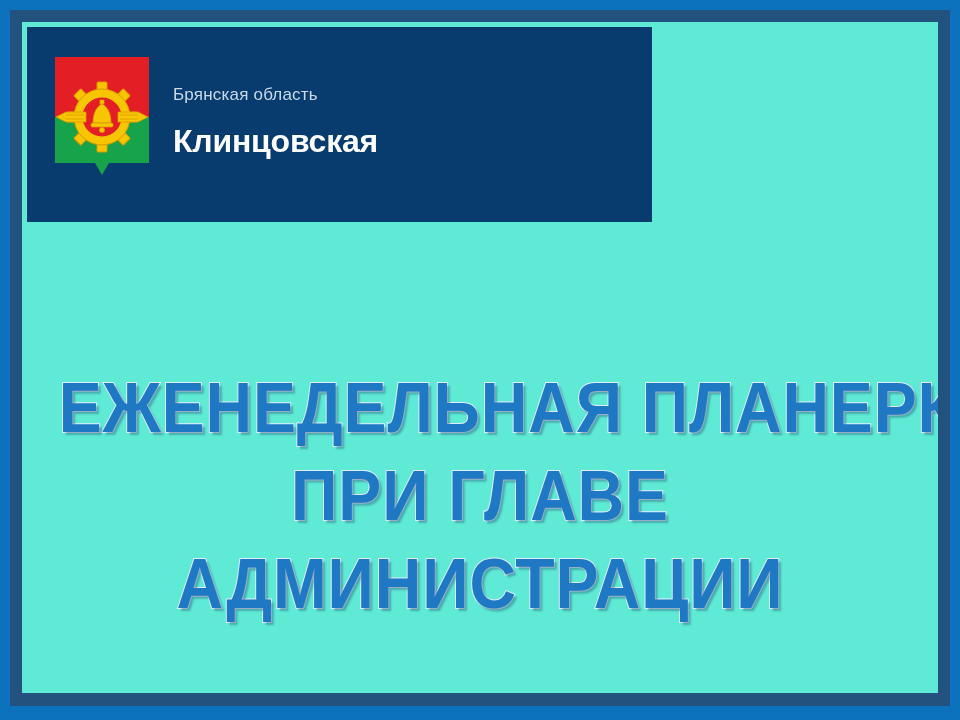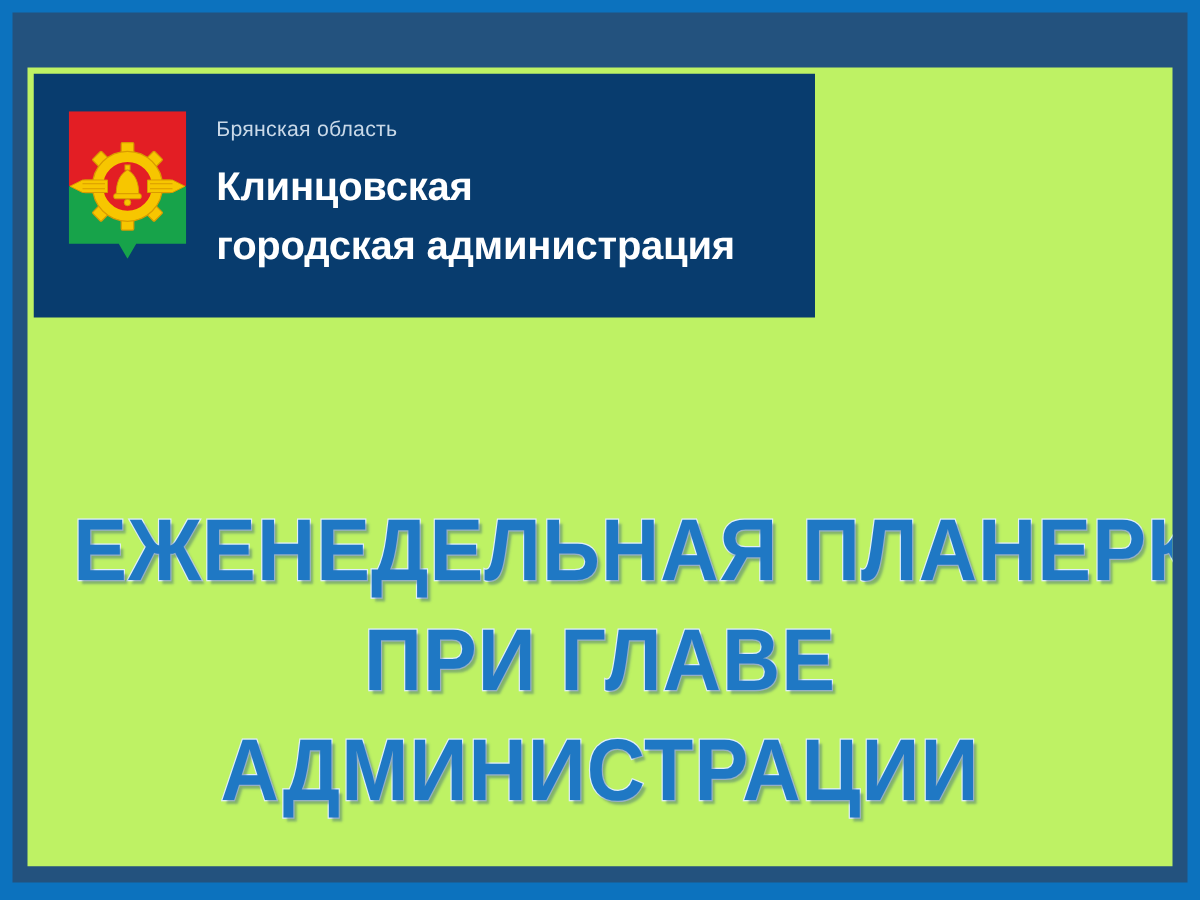--- a/index.html
+++ b/index.html
@@ -29,23 +29,22 @@
     right: 10px;
     bottom: 14px;
     background: #23527e;           
   }
   .canvas {
     position: absolute;
     left: 22px;
     top: 22px;
     right: 22px;
     bottom: 27px;
-    background: #bef264;           
+    background: #5eead4;           
     overflow: hidden;
-    margin-top: 32px;
   }
 
   
   .header-band {
     position: absolute;
     left: 5px;
     top: 5px;
     width: 625px;
     height: 195px;
     background: #083c6e;           
@@ -174,21 +173,20 @@
               <line x1="36" y1="-2" x2="18" y2="-2"></line>
               <line x1="36" y1="2" x2="18" y2="2"></line>
             </g>
           </g>
         </svg>
       </div>
 
       <div class="header-text">
         <div class="region-label">Брянская область</div>
         <div class="org-line">Клинцовская</div>
-        <div class="org-line">городская администрация</div>
       </div>
 
     </div>
 
     <div class="title-block">
       <span class="title-line l1">ЕЖЕНЕДЕЛЬНАЯ ПЛАНЕРКА</span>
       <span class="title-line l2">ПРИ ГЛАВЕ</span>
       <span class="title-line l3">АДМИНИСТРАЦИИ</span>
     </div>
 

